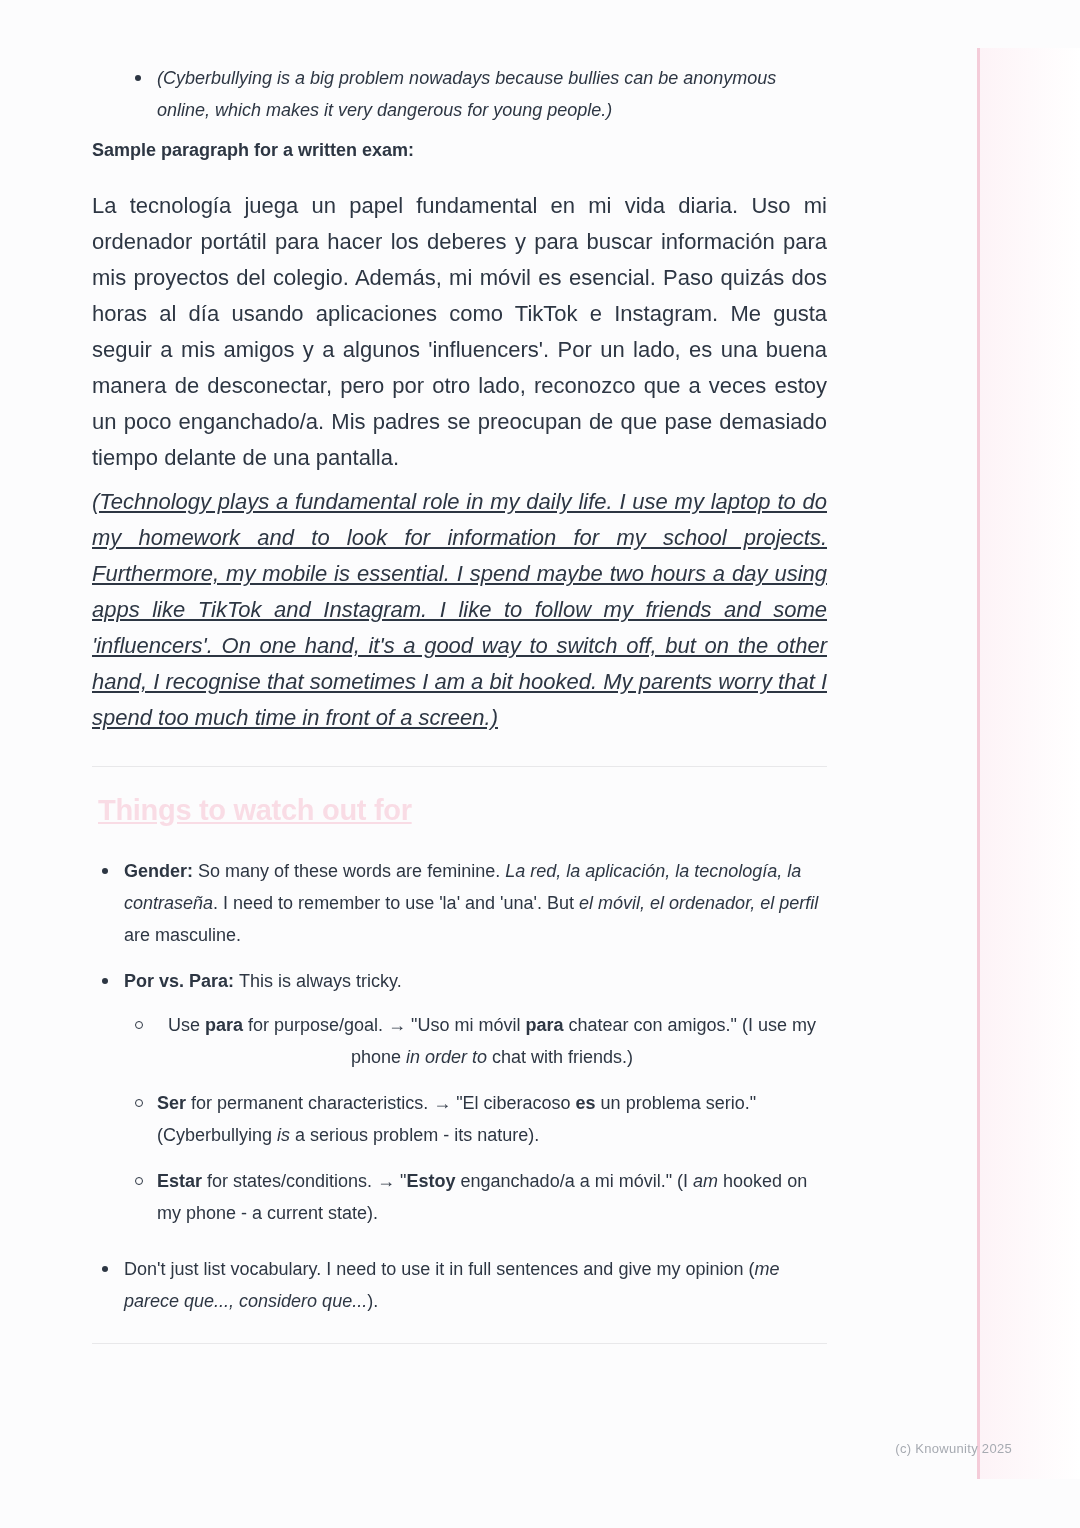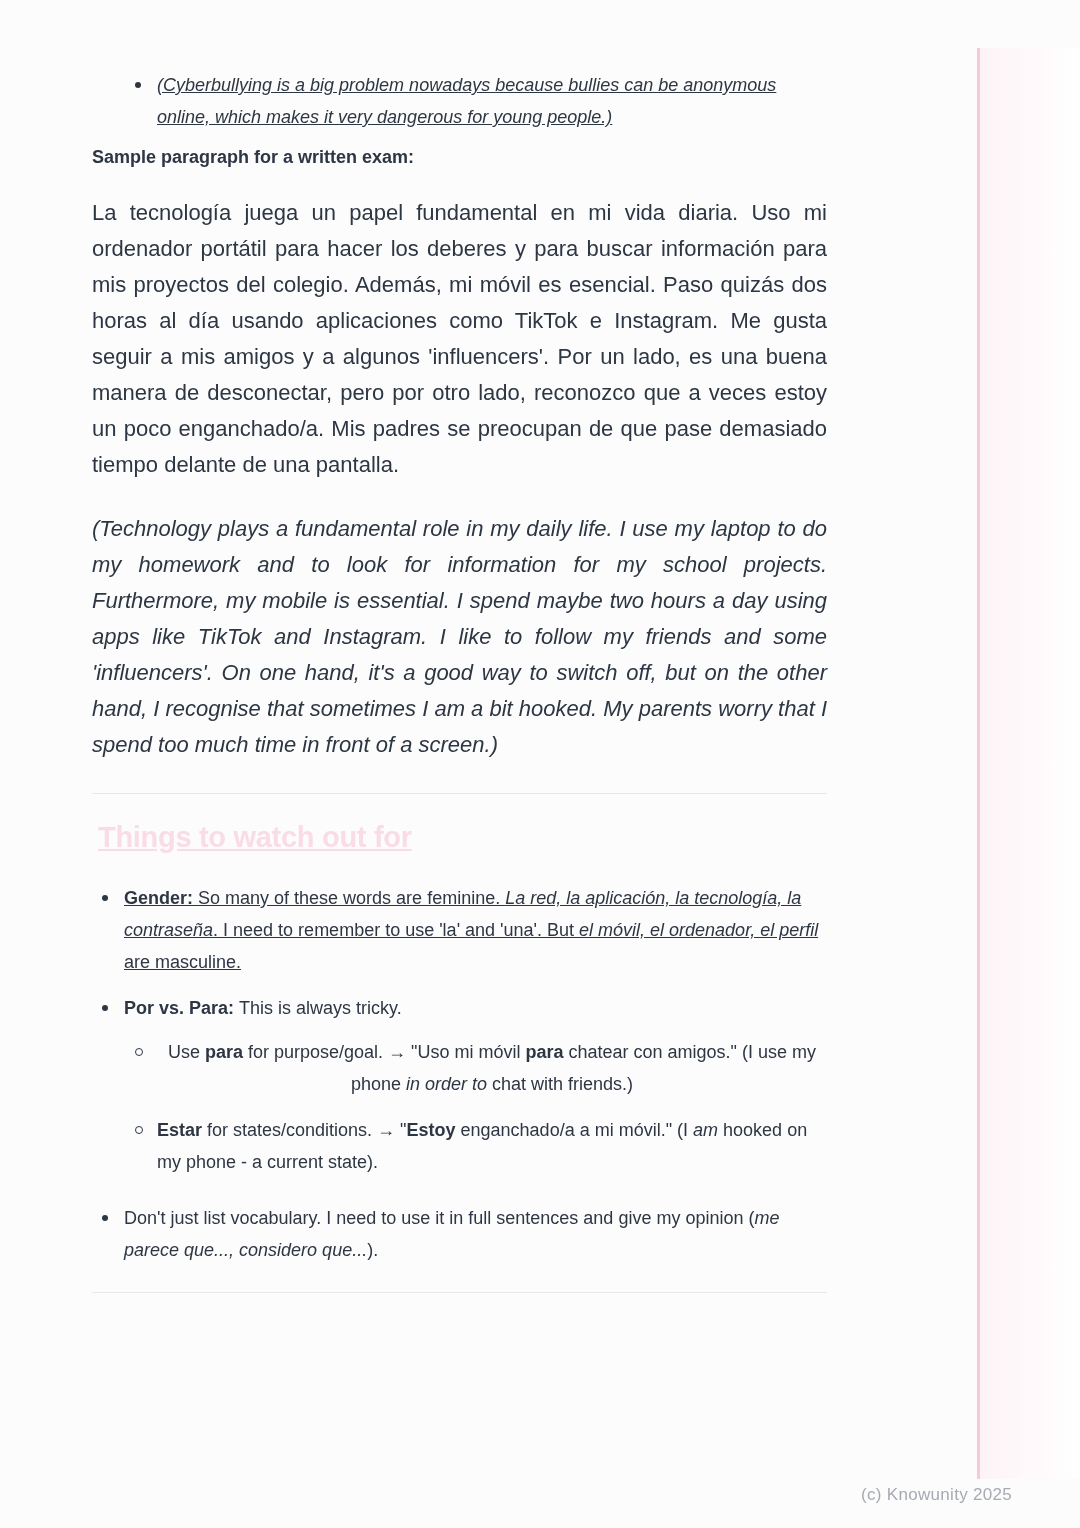--- a/index.html
+++ b/index.html
@@ -19,21 +19,21 @@
   }
   
   .list { margin: 0; }
   .item {
     position: relative;
     padding-left: 32px;
     font-size: 18px;
     line-height: 32px;
     margin-top: 14px;
   }
-  .item:first-child { margin-top: 15px; text-decoration: underline; }
+  .item:first-child { margin-top: 8px; }
   .item.sub + .item:not(.sub) { margin-top: 24px; }
   .item:not(.sub) + .item.sub { margin-top: 12px; text-align: center; }
   .item::before {
     content: "";
     position: absolute;
     left: 10px; top: 13px;
     width: 6px; height: 6px;
     border-radius: 50%;
     background: var(--text_dark, #2d3643);
   }
@@ -52,21 +52,21 @@
     font-size: 18px;
     font-weight: 700;
     line-height: 24px;
   }
   p.para {
     margin: 26px 0 0 0;
     font-size: 22px;
     line-height: 36px;
     text-align: justify;
   }
-  p.para.italic { font-style: italic; margin-top: 28px; }
+  p.para.italic { font-style: italic; margin-top: 8px; text-decoration: underline; }
 
   hr.divider {
     border: none;
     border-top: 1px solid #e8e8ea;
     margin: 30px 0 0 0;
   }
   hr.divider-bottom { margin-top: 26px; }
 
   h2.section-heading {
     margin: 26px 0 0 6px;
@@ -76,25 +76,24 @@
     color: var(--accent_pink, #f9dce5);
     letter-spacing: -0.3px;
     text-decoration: underline;
   }
   .watch-list { margin-top: 28px; }
 
   .footer {
     position: absolute;
     top: 1441px;
     right: 68px;
-    font-size: 17px;
+    font-size: 13px;
     color: var(--muted_gray, #a6aab1);
     letter-spacing: 0.3px;
     z-index: 3;
-    margin-top: 44px;
   }
   .edge-line {
     position: absolute;
     left: 977px; top: 48px;
     width: 3px; height: 1431px;
     background: var(--edge_line_pink, #f4ccd9);
     z-index: 2;
   }
   .edge-band {
     position: absolute;
@@ -121,20 +120,21 @@
     <p class="para italic">(Technology plays a fundamental role in my daily life. I use my laptop to do my homework and to look for information for my school projects. Furthermore, my mobile is essential. I spend maybe two hours a day using apps like TikTok and Instagram. I like to follow my friends and some 'influencers'. On one hand, it's a good way to switch off, but on the other hand, I recognise that sometimes I am a bit hooked. My parents worry that I spend too much time in front of a screen.)</p>
 
     <hr class="divider">
 
     <h2 class="section-heading">Things to watch out for</h2>
 
     <div class="list watch-list">
         <div class="item"><span style="font-weight: 700; text-align: center;">Gender: </span><span>So many of these words are feminine. </span><span style="font-style: italic;">La red, la aplicación, la tecnología, la contraseña</span><span>. I need to remember to use 'la' and 'una'. But </span><span style="font-style: italic;">el móvil, el ordenador, el perfil</span><span> are masculine.</span></div>
         <div class="item"><span style="font-weight: 700;">Por vs. Para: </span><span>This is always tricky.</span></div>
         <div class="item sub circle"><span>Use </span><span style="font-weight: 700;">para</span><span> for purpose/goal. → "Uso mi móvil </span><span style="font-weight: 700;">para</span><span> chatear con amigos." (I use my phone </span><span style="font-style: italic;">in order to</span><span> chat with friends.)</span></div>
+        <div class="item sub circle"><span style="font-weight: 700;">Ser</span><span> for permanent characteristics. → "El ciberacoso </span><span style="font-weight: 700;">es</span><span> un problema serio." (Cyberbullying </span><span style="font-style: italic;">is</span><span> a serious problem - its nature).</span></div>
         <div class="item sub circle"><span style="font-weight: 700;">Estar</span><span> for states/conditions. → "</span><span style="font-weight: 700;">Estoy</span><span> enganchado/a a mi móvil." (I </span><span style="font-style: italic; text-align: right;">am</span><span> hooked on my phone - a current state).</span></div>
         <div class="item"><span>Don't just list vocabulary. I need to use it in full sentences and give my opinion (</span><span style="font-style: italic;">me parece que..., considero que...</span><span>).</span></div>
       </div>
 
     <hr class="divider divider-bottom">
 
   </div>
 
   <div class="footer">(c) Knowunity 2025</div>
   <div class="edge-line"></div>

